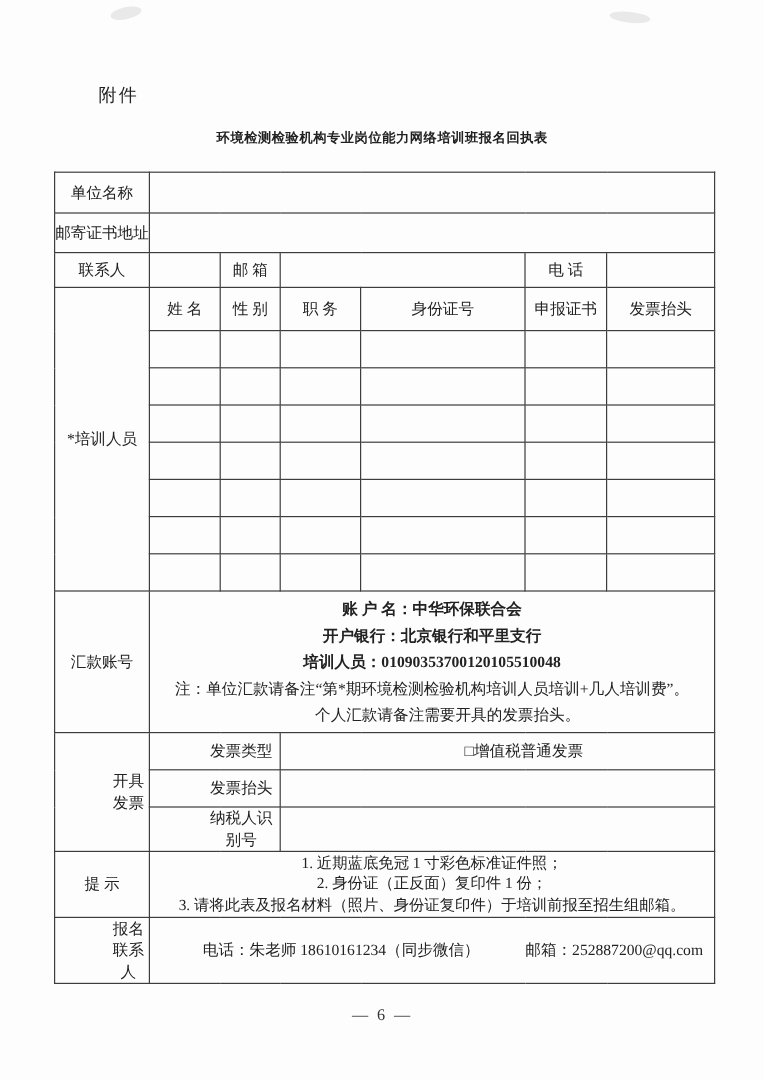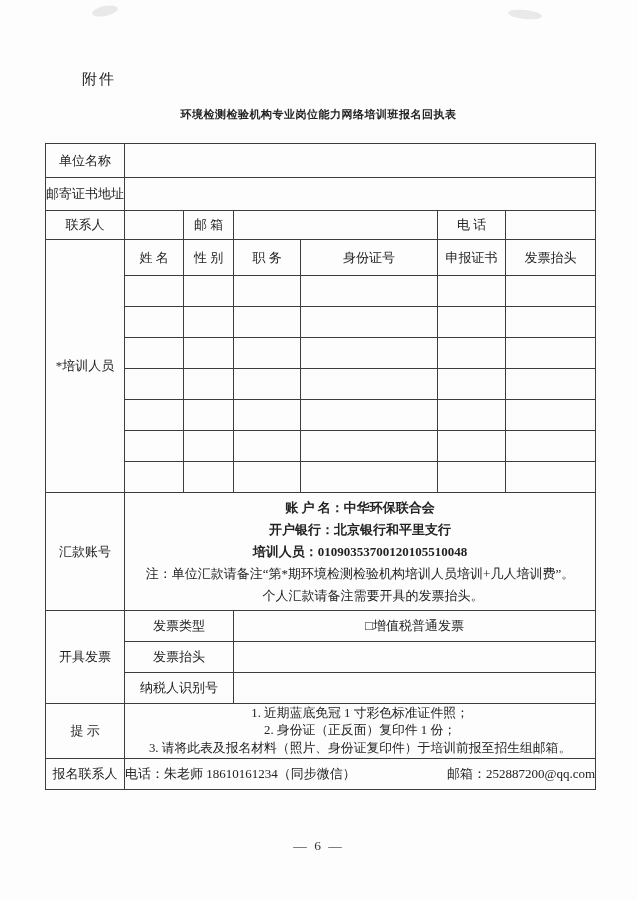--- a/index.html
+++ b/index.html
@@ -18,28 +18,28 @@
   }
   table.form{
     position:absolute;left:45px;top:143px;width:550px;
     border-collapse:collapse;table-layout:fixed;
   }
   table.form td{
     border:1px solid #3d3d3d;font-size:13px;text-align:center;
     vertical-align:middle;padding:0;overflow:hidden;
   }
   tr.h33 td{height:33px;} tr.h32 td{height:32px;} tr.h28 td{height:28px;}
-  tr.h35 td{height:35px;} tr.h30 td{height:30px;} tr.h117 td{height:117px;text-align:center;}
+  tr.h35 td{height:35px;} tr.h30 td{height:30px;padding-left:44px;} tr.h117 td{height:117px;text-align:center;}
   tr.h54 td{height:54px;}
   td.lt{text-align:left;padding:3px 8px;}
   .rem-line{line-height:22px;white-space:nowrap;}
   .rem-bold{font-weight:bold;}
   .rem-indent{padding-left:26px;}
   .tips-line{line-height:17.5px;font-size:12.8px;white-space:nowrap;text-align:center;}
-  .contact-line{display:flex;gap:38px;align-items:center;white-space:nowrap;justify-content:space-between;}
+  .contact-line{display:flex;gap:38px;align-items:center;white-space:nowrap;}
   .footer-note{
     position:absolute;left:0;right:0;top:779px;text-align:center;
     font-weight:bold;font-size:15.5px;line-height:21px;
   }
   .footer-note span{text-decoration:underline;text-underline-offset:3px;}
   .page-number{
     position:absolute;left:0;right:0;top:838px;text-align:center;
     font-size:13.5px;color:#333;letter-spacing:2px;
   }
 </style>

